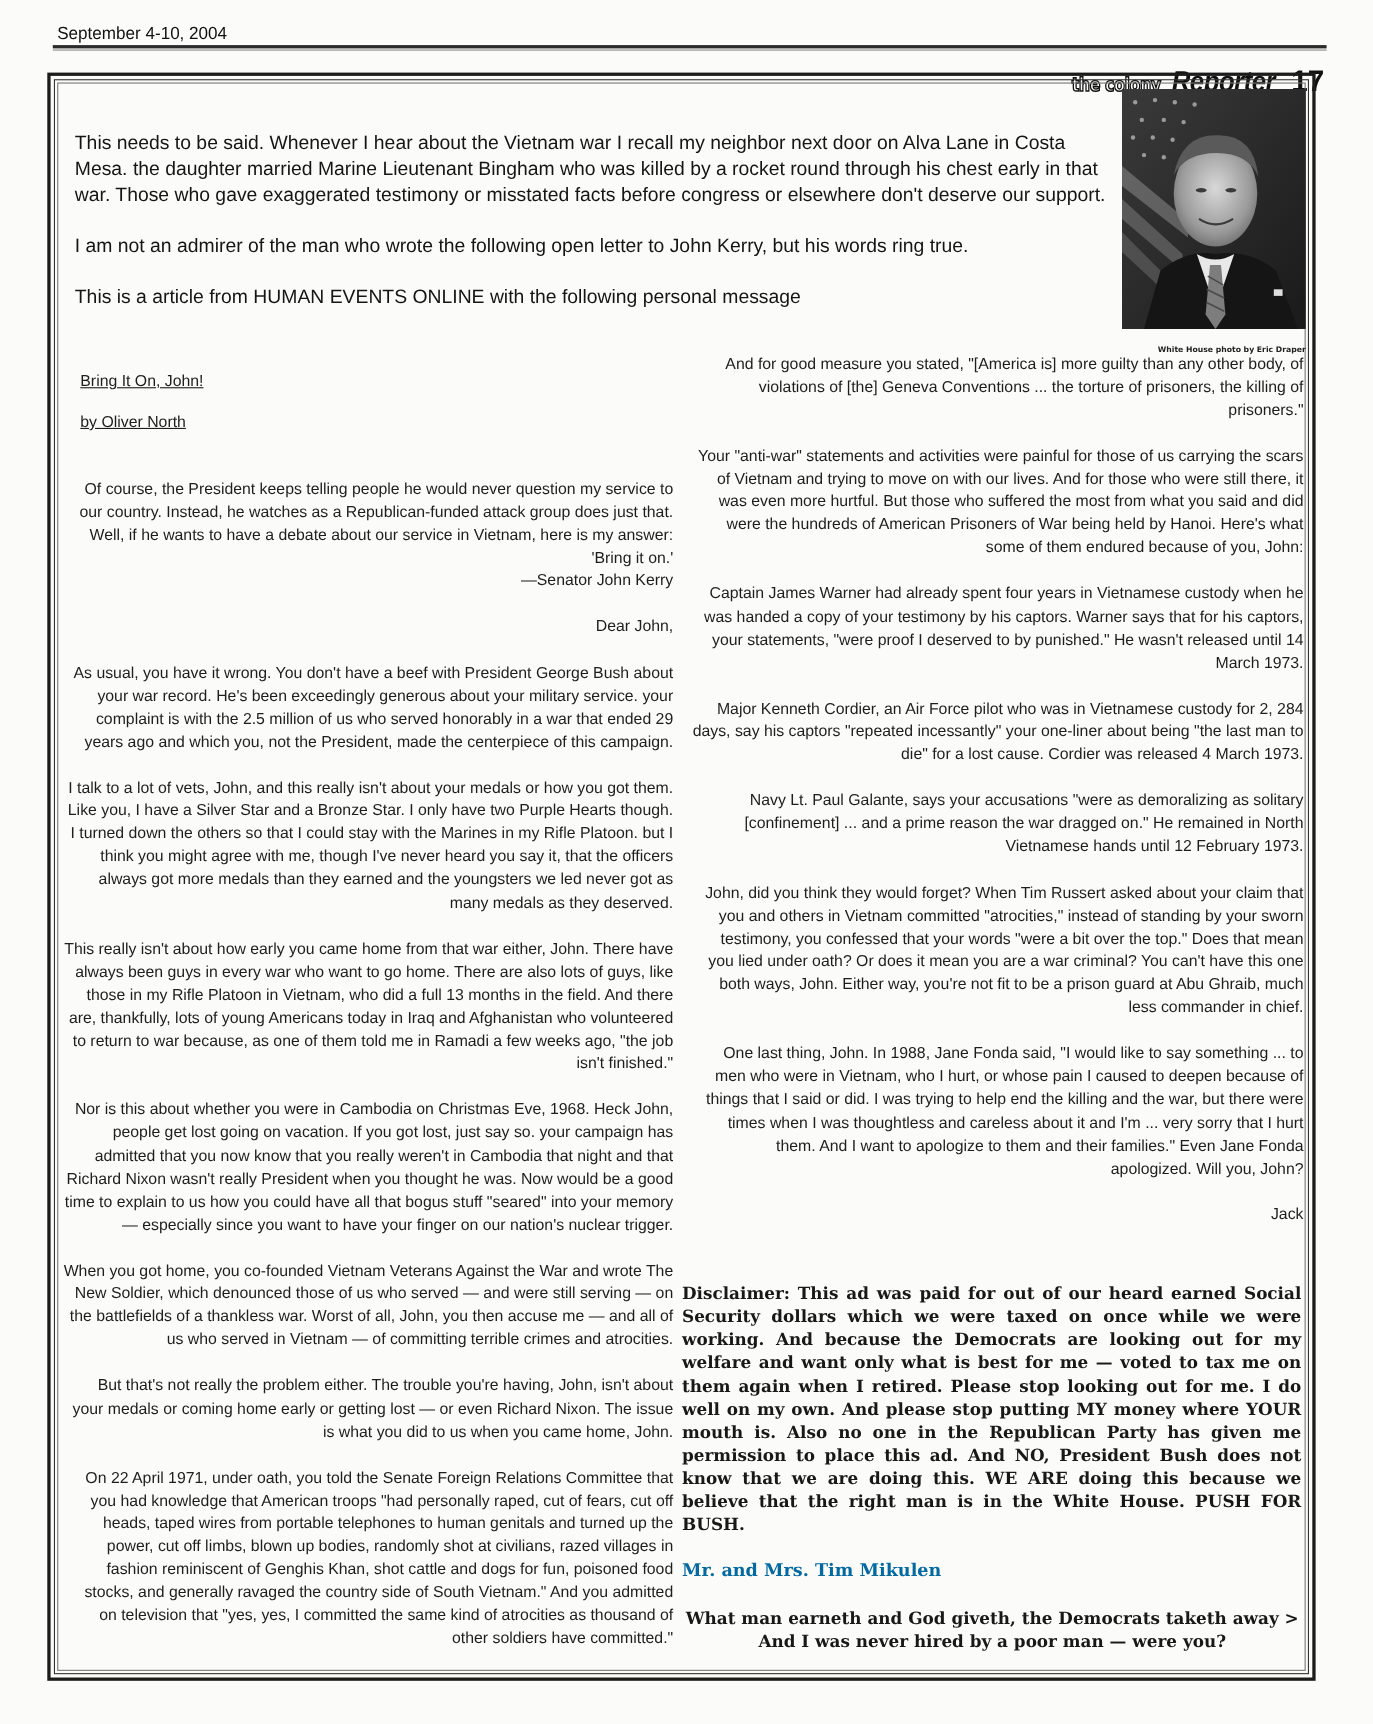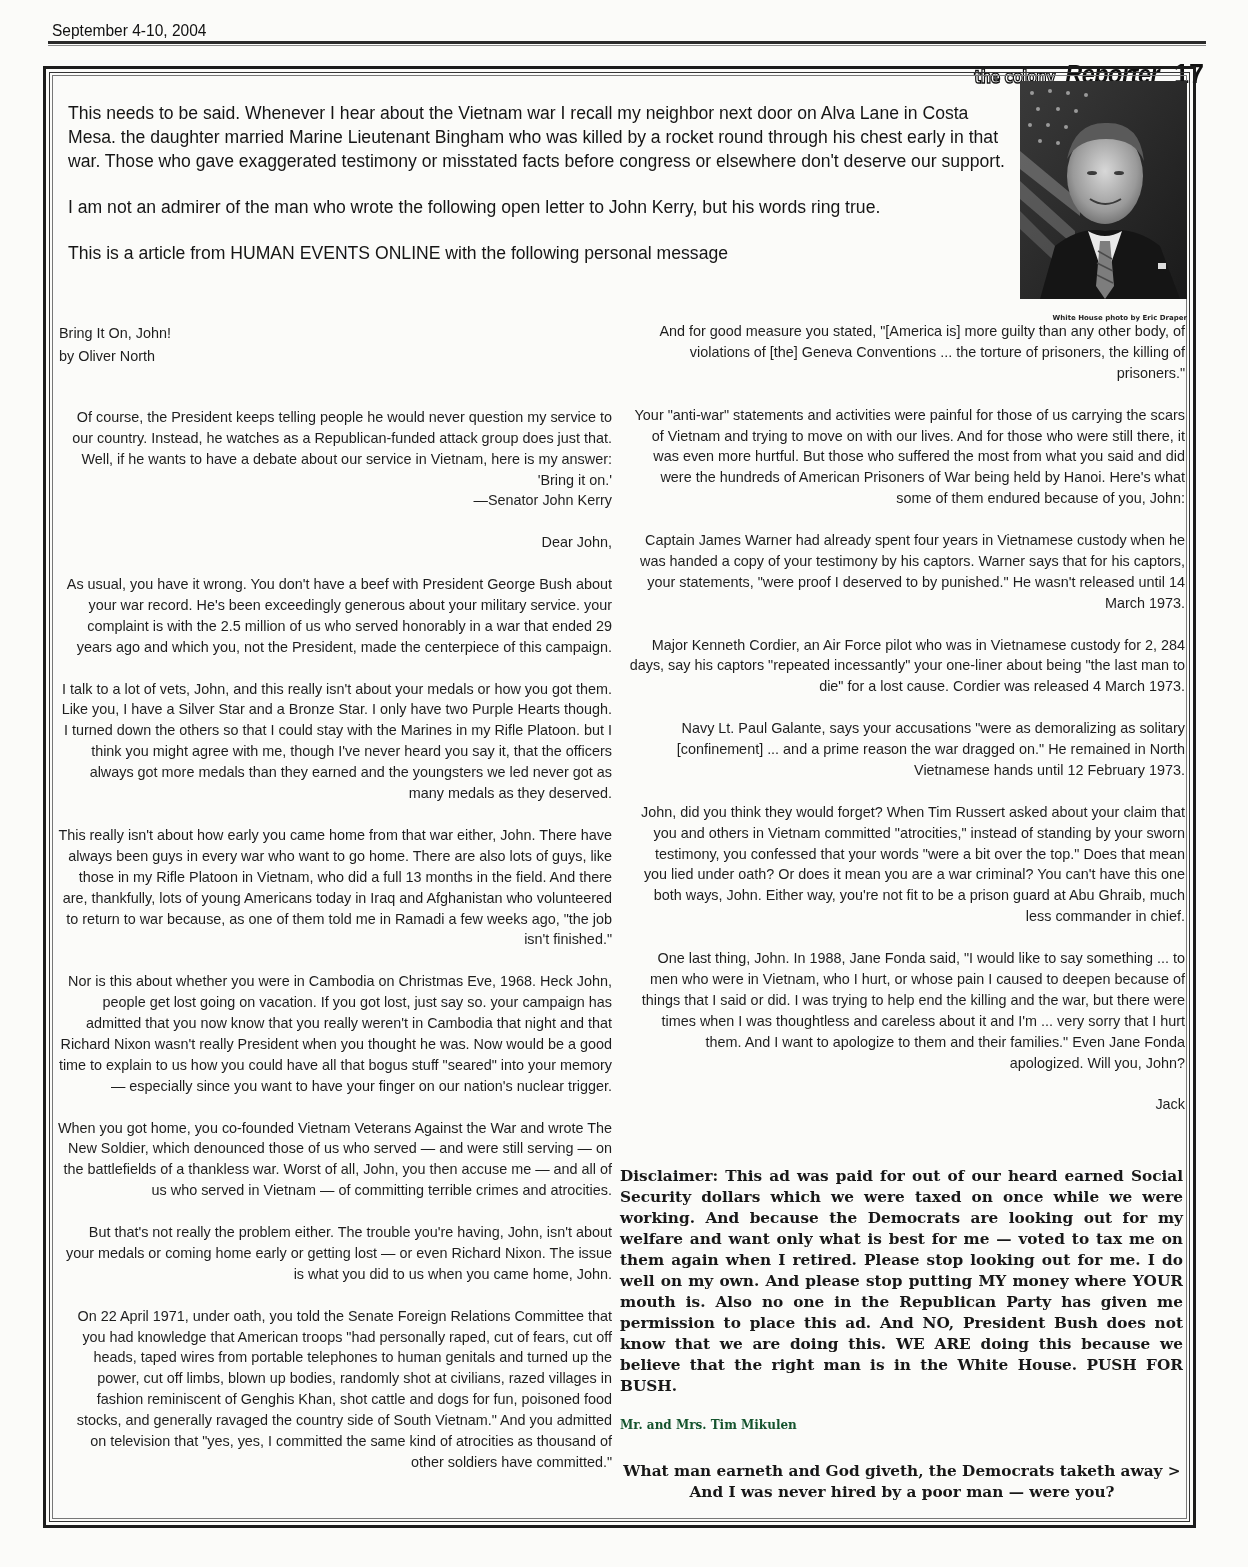--- a/index.html
+++ b/index.html
@@ -61,21 +61,21 @@
   .frame-inner2 {
     position: absolute; left: 6px; top: 6px; right: 6px; bottom: 6px;
     border: 1px solid #777;
   }
   
   .intro {
     position: absolute; left: 68px; top: 101px; width: 945px;
     font-size: 17.6px; line-height: 24px; color: #151515;
     font-family: "Liberation Sans", sans-serif;
   }
-  .intro p { margin: 0 0 22px 0; }
+  .intro p { margin: 16px 0 22px 0; }
   
   .photo {
     position: absolute; left: 1020px; top: 81px; width: 167px; height: 218px;
     background: #2b2b2b; overflow: hidden;
   }
   .photo svg { display: block; }
   .photo-credit {
     position: absolute; left: 1020px; top: 300px; width: 167px;
     text-align: right; font-size: 7px; font-weight: bold; color: #222;
     font-family: "DejaVu Sans", sans-serif;
@@ -83,33 +83,33 @@
   }
   
   .col {
     position: absolute; font-size: 14.4px; line-height: 20.9px; color: #1e1e1e;
     font-family: "Liberation Sans", sans-serif;
   }
   .col p { margin: 0 0 20.9px 0; text-align: right; }
   .col-left { left: 57px; top: 321px; width: 555px; }
   .col-right { left: 629px; top: 321px; width: 556px; }
   .byline { margin: 0 0 20.9px 0; }
-  .byline div { margin: 2px; }
+  .byline div { margin: 16px; text-decoration: underline; }
   
   .disclaimer {
     position: absolute; left: 620px; top: 1166px; width: 563px;
     font-family: "DejaVu Serif", "Liberation Serif", serif;
     font-weight: bold; font-size: 15.3px; line-height: 21px; color: #181818;
     text-align: justify;
   }
   .disclaimer p { margin: 0; }
   .signature {
     position: absolute; left: 620px; top: 1418px;
     font-family: "DejaVu Serif", "Liberation Serif", serif;
-    font-weight: bold; font-size: 12px; color: #14532d;
+    font-weight: bold; font-size: 16px; color: #0369a1;
   }
   .motto {
     position: absolute; left: 616px; top: 1461px; width: 572px;
     text-align: center;
     font-family: "DejaVu Serif", "Liberation Serif", serif;
     font-weight: bold; font-size: 15.3px; line-height: 21px; color: #181818;
   }
 </style>
 </head>
 <body>

